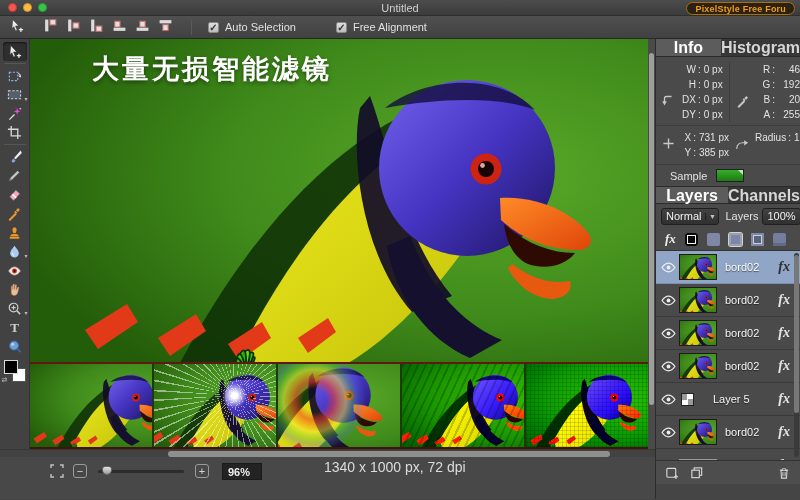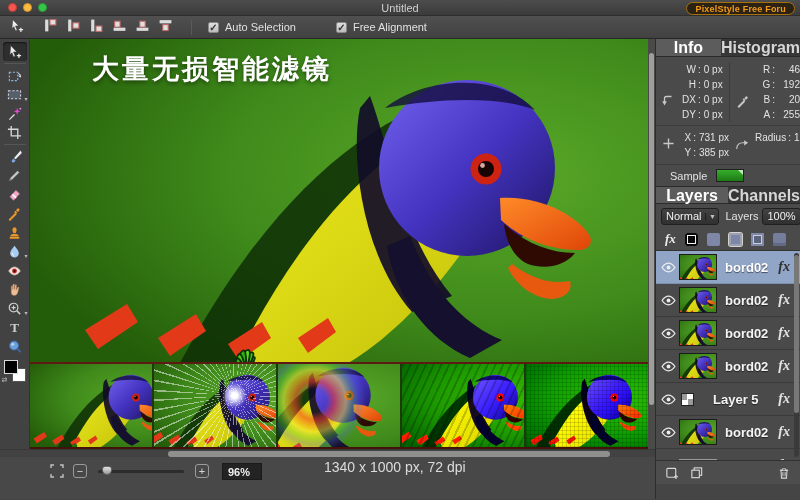--- a/index.html
+++ b/index.html
@@ -115,21 +115,21 @@
   .fxb4{background:#747e9c;box-shadow:inset 0 -3px 0 #626a86}
   .layers-list{position:relative;height:210px;overflow:hidden;border-top:1px solid #333;background:#474747}
   .lrow{height:33px;display:flex;align-items:center;padding:0 10px 0 4px;border-bottom:1px solid #3a3a3a;background:#4a4a4a}
   .lrow.sel{background:#91a6c7;border-bottom-color:#7b90b0}
   .leye{width:15px;height:15px;margin:0 3px 0 1px}
   .lthumb{width:38px;height:26px;border:1px solid #1c1c1c;margin-right:8px;overflow:hidden;position:relative;background:#2f6612}
   .lthumb svg{position:absolute;inset:0;width:100%;height:100%}
   .lthumb-checker{width:13px;height:13px;margin:0 14px 0 2px;border:1px solid #222;
     background:conic-gradient(#fff 0 25%,#9a9a9a 0 50%,#fff 0 75%,#9a9a9a 0);margin-right:19px}
   .lthumb-white{width:38px;height:12px;background:#fff;border:1px solid #999;margin-right:8px}
-  .lname{flex:1;font-size:13px;font-weight:bold;color:#f4f4f4;text-shadow:0 1px 1px rgba(0,0,0,.55)}
+  .lname{flex:1;font-size:11px;font-weight:normal;color:#f4f4f4;text-shadow:0 1px 1px rgba(0,0,0,.55)}
   .lrow.sel .lname{color:#fff}
   .lfxbadge{font-family:"Liberation Serif",serif;font-style:italic;font-weight:bold;font-size:14px;color:#e4e4e4}
   .lrow.sel .lfxbadge{color:#2e2e2e;text-shadow:none}
   .lscroll{position:absolute;right:1px;top:2px;width:5px;height:204px;background:#3a3a3a;border-radius:3px}
   .lsthumb{position:absolute;left:0;top:2px;width:5px;height:158px;background:#787878;border-radius:3px}
   .lbuttons{height:24px;border-top:1px solid #323232;background:#4d4d4d;display:flex;align-items:center;gap:11px;padding:0 9px}
   .lbuttons svg{width:14px;height:14px}
   .btn-trash{margin-left:auto}
   .panel-fill{flex:1;background:#454545}
 </style>

